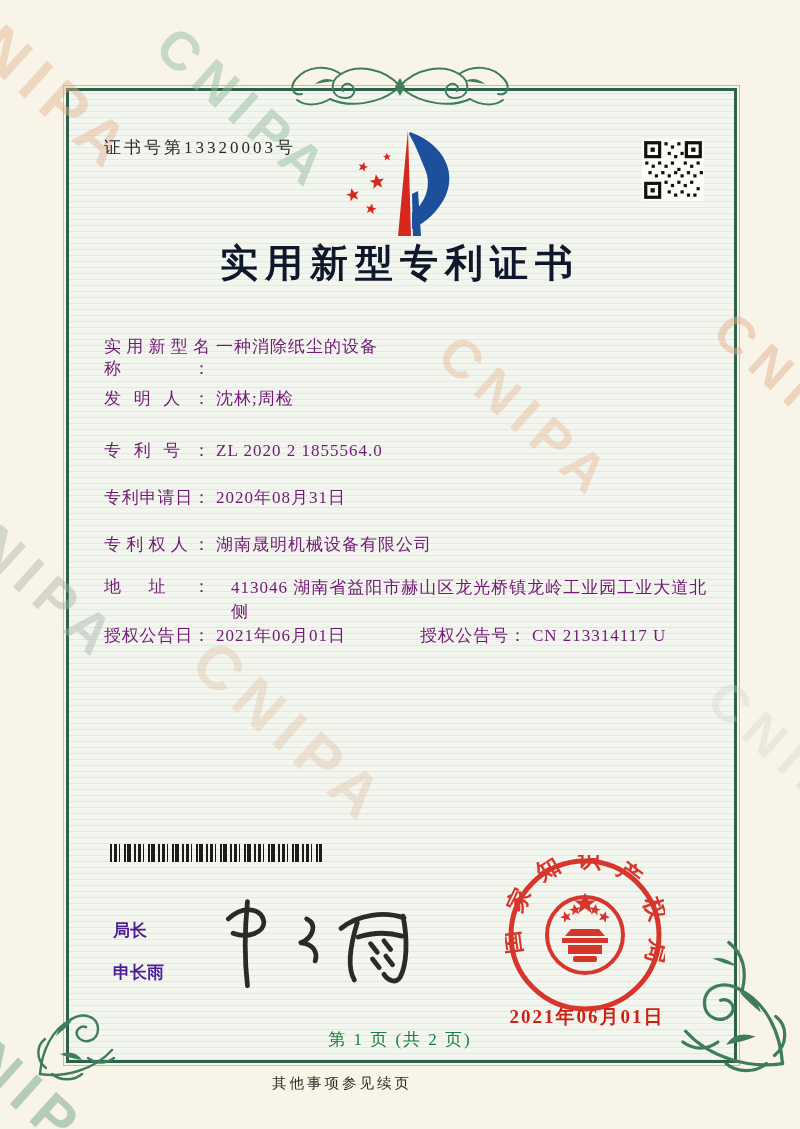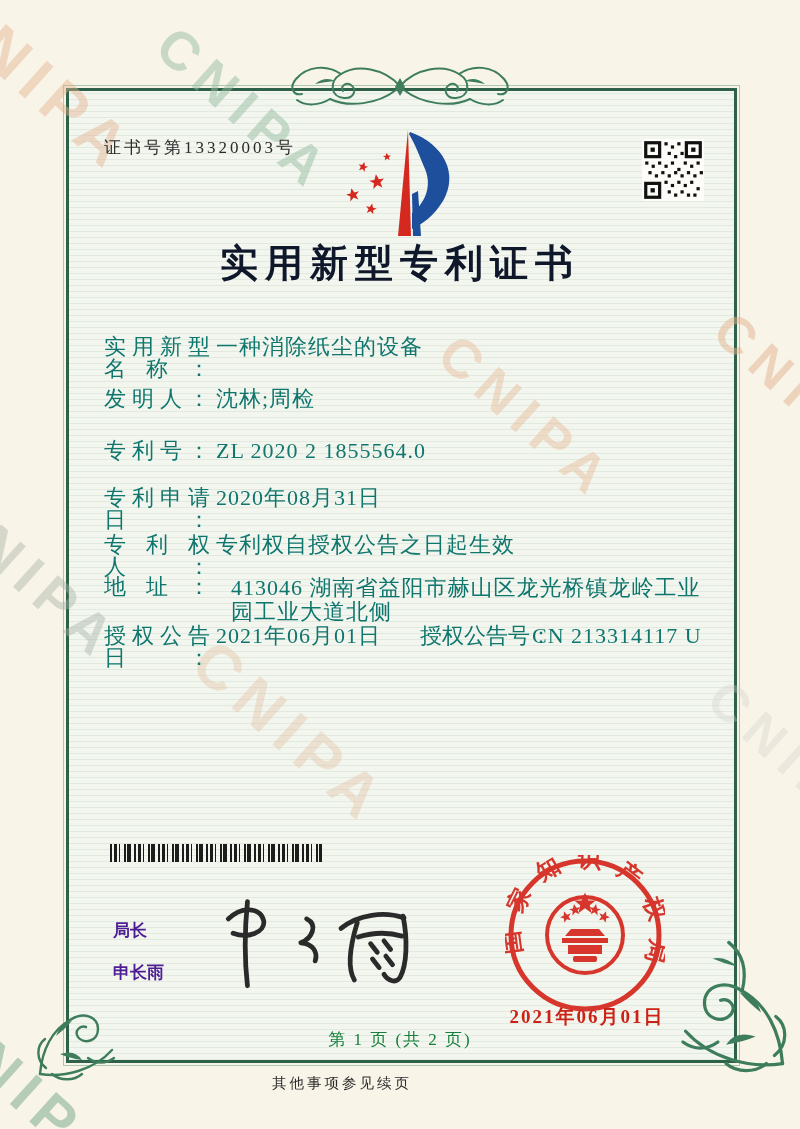--- a/index.html
+++ b/index.html
@@ -13,21 +13,21 @@
   .paper{position:absolute;left:66px;top:88px;width:665px;height:969px;
          border:3px solid #2e6149;outline:1px solid #a9c7b3;outline-offset:2px;
          background:
            repeating-linear-gradient(0deg, rgba(101,146,116,0.12) 0 1px, rgba(255,255,255,0) 1px 6px),
            #f3f6ee;
          z-index:0;}
   .abs{position:absolute;}
   .cert-no{left:104px;top:136px;font-size:17px;letter-spacing:3px;color:#2a2a2a;z-index:2;}
   .title{left:0;top:238px;width:800px;text-align:center;font-size:38px;font-weight:700;
          letter-spacing:7px;color:#0f172a;z-index:2;}
-  .frow{left:104px;font-size:22px;color:#0f766e;z-index:2;line-height:22px;}
+  .frow{left:104px;font-size:17px;color:#701a75;z-index:2;line-height:22px;}
   .lbl{display:inline-block;width:106px;text-align:justify;text-align-last:justify;vertical-align:top;}
   .val{display:inline-block;vertical-align:top;margin-left:6px;letter-spacing:1px;}
   .val-wrap{width:480px;line-height:24px;margin-left:21px;}
   .grant-right{position:absolute;left:316px;top:0;white-space:nowrap;}
   .bodytext{left:104px;top:656px;width:596px;font-size:15.5px;line-height:27px;
             text-align:justify;color:#232323;z-index:2;}
   .bodytext p{margin:0;text-indent:2em;}
   .barcode{left:110px;top:844px;width:212px;height:18px;z-index:2;
            background:repeating-linear-gradient(90deg,
              #1c1c1c 0 2px, transparent 2px 4px,
@@ -192,21 +192,21 @@
   <div class="abs frow" style="top:388px;">
     <span class="lbl">发明人：</span><span class="val">沈林;周检</span>
   </div>
   <div class="abs frow" style="top:440px;">
     <span class="lbl">专利号：</span><span class="val">ZL 2020 2 1855564.0</span>
   </div>
   <div class="abs frow" style="top:487px;">
     <span class="lbl">专利申请日：</span><span class="val">2020年08月31日</span>
   </div>
   <div class="abs frow" style="top:534px;">
-    <span class="lbl">专利权人：</span><span class="val">专利权自授权公告之日起生效</span>
+    <span class="lbl">专利权人：</span><span class="val">湖南晟明机械设备有限公司</span>
   </div>
   <div class="abs frow" style="top:576px;">
     <span class="lbl">地址：</span><span class="val val-wrap">413046 湖南省益阳市赫山区龙光桥镇龙岭工业园工业大道北侧</span>
   </div>
   <div class="abs frow" style="top:625px;width:600px;">
     <span class="lbl">授权公告日：</span><span class="val">2021年06月01日</span>
     <span class="grant-right">
       <span class="lbl">授权公告号：</span><span class="val">CN 213314117 U</span>
     </span>
   </div>

